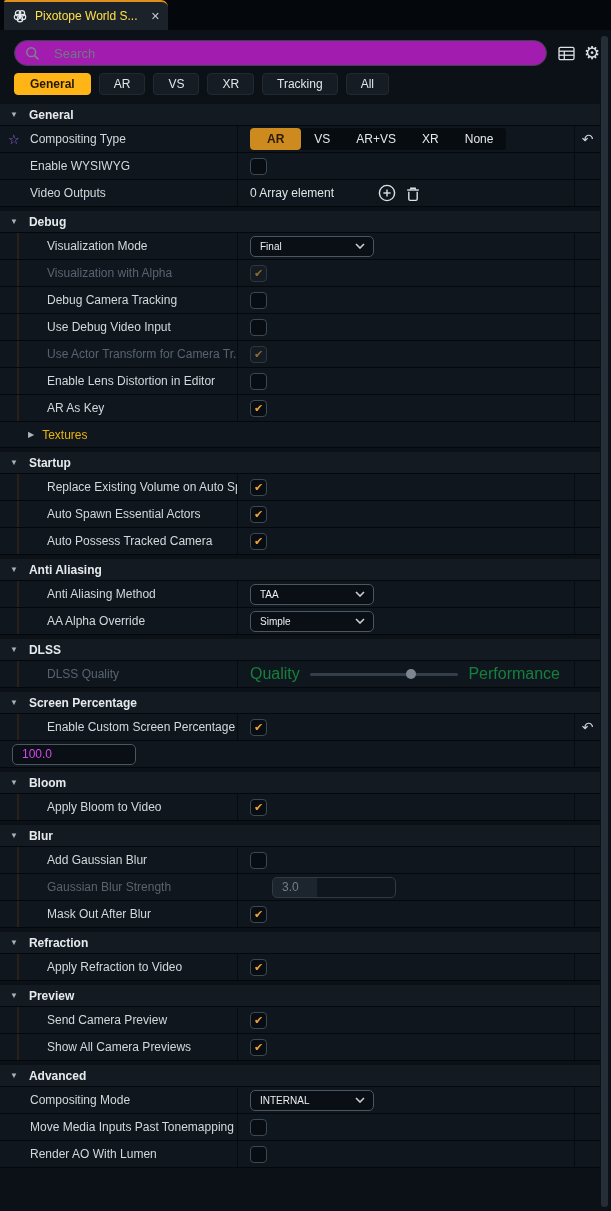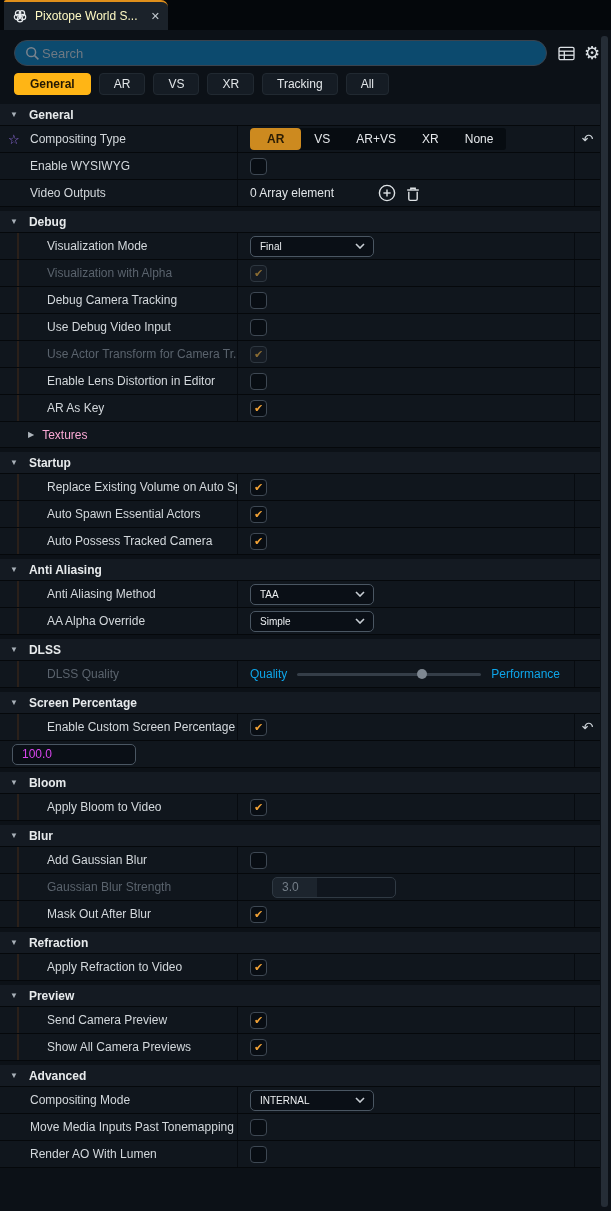--- a/index.html
+++ b/index.html
@@ -8,27 +8,27 @@
     background:#0c1117;font-family:"Liberation Sans",sans-serif;
     -webkit-font-smoothing:antialiased;
   }
   
   .topbar{height:30px;background:#04070b;position:relative;}
   .tab{
     position:absolute;left:4px;top:0;height:30px;width:164px;box-sizing:border-box;
     background:#1b222a;border-top:2px solid #df8f1b;border-radius:2px 7px 0 0;
     display:flex;align-items:center;padding:0 8px;gap:7px;cursor:default;
   }
-  .tab-title{color:#fef9c3;font-size:12px;white-space:nowrap;overflow:hidden;flex:1;}
+  .tab-title{color:#fde047;font-size:12px;white-space:nowrap;overflow:hidden;flex:1;}
   .tab-close{color:#c3cad0;font-size:11px;line-height:1;}
   
   .toolbar{display:flex;align-items:center;margin:10px 10px 0 14px;height:26px;}
   .searchbox{
     flex:0 0 533px;height:26px;box-sizing:border-box;border:1px solid #3a434e;border-radius:13px;
-    background:#0c4a6e;display:flex;align-items:center;padding:0 10px;gap:0;
+    background:#a21caf;display:flex;align-items:center;padding:0 10px;gap:12px;
   }
   .searchbox input{
     flex:1;background:transparent;border:none;outline:none;color:#dde2e6;font-size:13px;
     font-family:"Liberation Sans",sans-serif;
   }
   .searchbox input::placeholder{color:#6f7983;}
   .tool-icons{display:flex;align-items:center;gap:9px;margin-left:11px;}
   .gear{color:#dbe0e4;font-size:18px;line-height:1;}
   
   .filters{display:flex;gap:8px;margin:7px 0 0 14px;}
@@ -63,21 +63,21 @@
   .cell-value{flex:1;display:flex;align-items:center;padding-left:12px;border-right:1px solid #070b10;box-sizing:border-box;}
   .cell-reset{width:25px;display:flex;align-items:center;justify-content:center;}
   .reset-btn{color:#ced4d9;font-size:14px;line-height:1;}
   .star{position:absolute;left:8px;top:50%;transform:translateY(-50%);color:#9871ea;font-size:13px;line-height:1;}
   
   .sub-row{
     width:600px;height:26px;border-bottom:1px solid #05080b;background:#10161d;
     display:flex;align-items:center;padding-left:28px;gap:8px;box-sizing:border-box;
   }
   .sub-row .tri{color:#aeb5bc;font-size:8px;line-height:1;}
-  .sub-row .lbl{color:#f9a8d4;font-size:12px;}
+  .sub-row .lbl{color:#eab308;font-size:12px;}
   
   .checkbox{
     width:17px;height:17px;box-sizing:border-box;border:1px solid #3e4853;border-radius:4px;
     background:#080d13;display:flex;align-items:center;justify-content:center;
   }
   .checkbox .check{color:#f1a236;font-size:11px;line-height:1;}
   .checkbox.disabled{border-color:#2e3740;background:#151b23;}
   .checkbox.disabled .check{color:#8a6c33;}
   .dropdown{
     width:124px;height:21px;box-sizing:border-box;border:1px solid #4a5662;border-radius:5px;
@@ -90,21 +90,21 @@
     font-family:"Liberation Sans",sans-serif;
   }
   .textinput:disabled{
     border-color:#303a44;color:#747e88;background:#10161e;
     background-image:linear-gradient(#1c242d,#1c242d);background-size:44px 100%;background-repeat:no-repeat;margin-left:22px;
   }
   .segmented{display:inline-flex;height:22px;background:#070c11;border-radius:3px;align-items:stretch;}
   .segment{display:flex;align-items:center;padding:0 13px;font-size:12px;color:#e5e8eb;}
   .segment.selected{background:#cd8a1f;border-radius:4px;color:#2b1d04;font-weight:bold;padding:0 17px;}
   .slider-wrap{display:flex;align-items:center;width:100%;padding-right:14px;box-sizing:border-box;}
-  .slider-side{color:#0ea5e9;font-size:12px;flex:none;}
+  .slider-side{color:#15803d;font-size:16px;flex:none;}
   .slider-track{flex:1;height:3px;background:#353e48;border-radius:2px;margin:0 10px;position:relative;}
   .slider-handle{position:absolute;width:10px;height:10px;border-radius:50%;background:#7e8791;top:-3.5px;}
   .array-text{color:#e0e4e7;font-size:12px;width:118px;flex:none;}
   .icon-btn{display:flex;align-items:center;justify-content:center;flex:none;}
   .plus-btn{margin-left:10px;}
   .trash-btn{margin-left:9px;}
   
   .scrollbar{position:absolute;top:30px;right:0;bottom:0;width:11px;background:#0c1117;}
   .scroll-thumb{position:absolute;left:1px;width:7px;top:6px;bottom:4px;background:#252d36;border-radius:3px;}
 </style>

